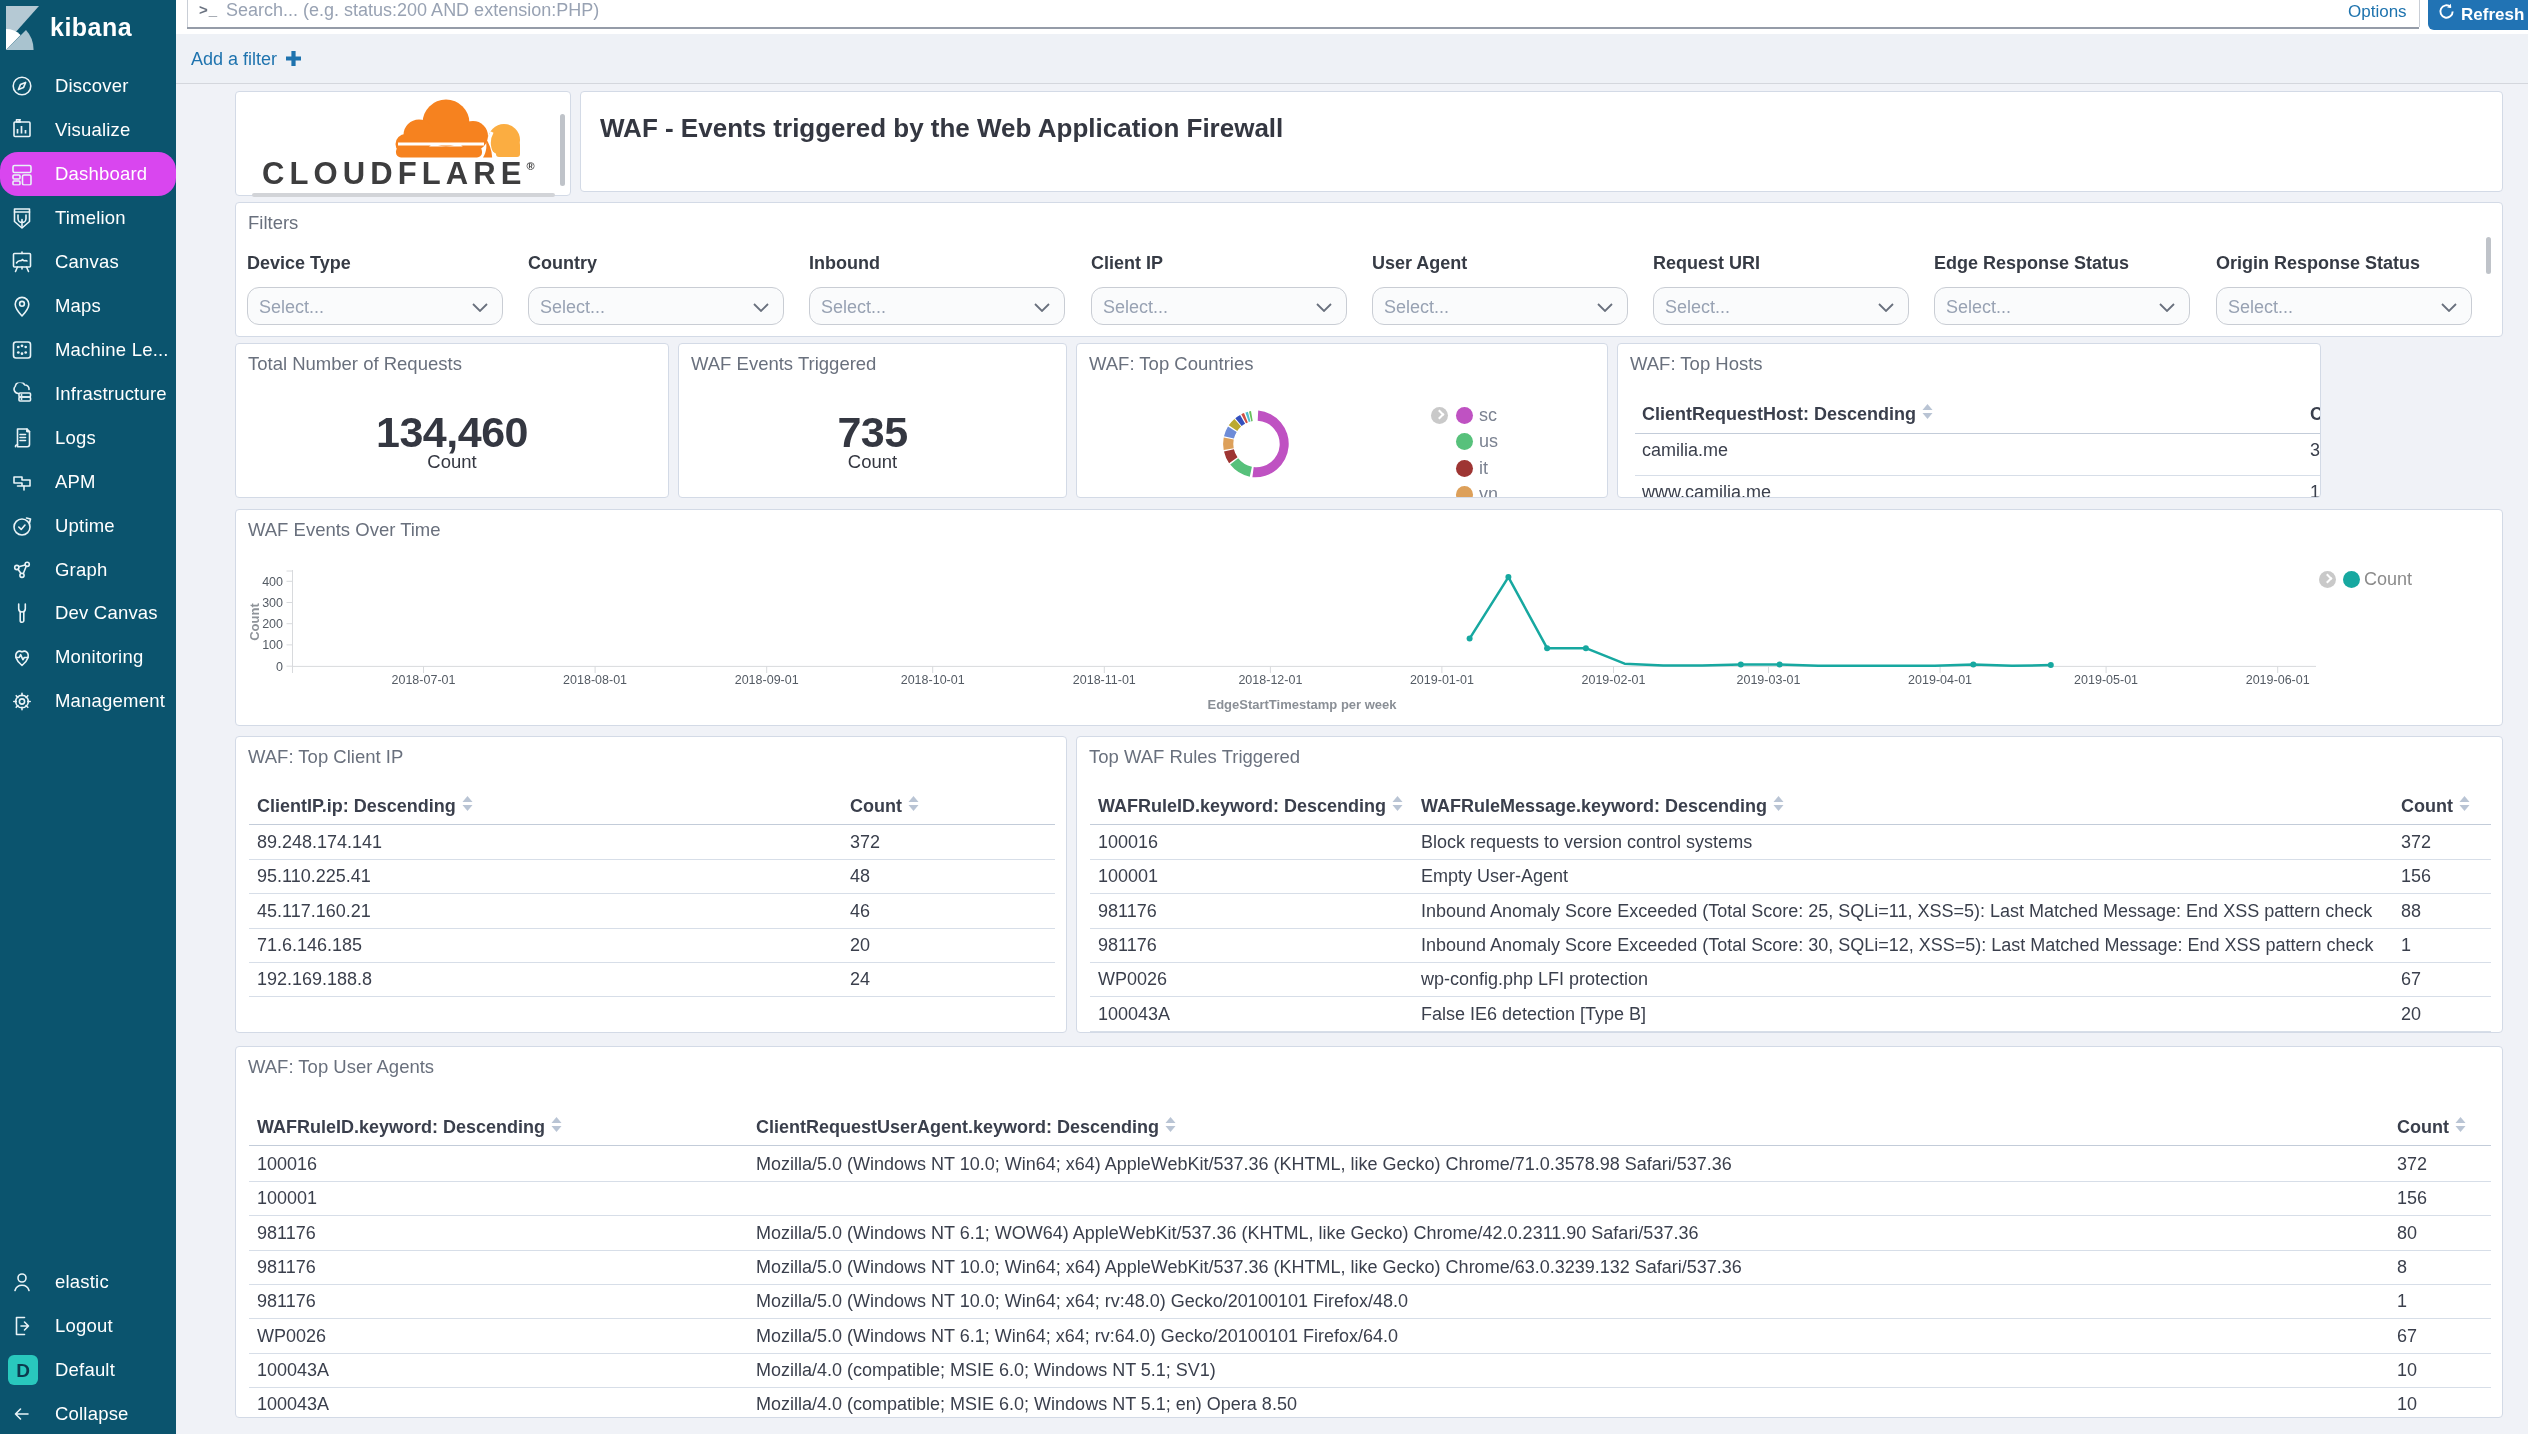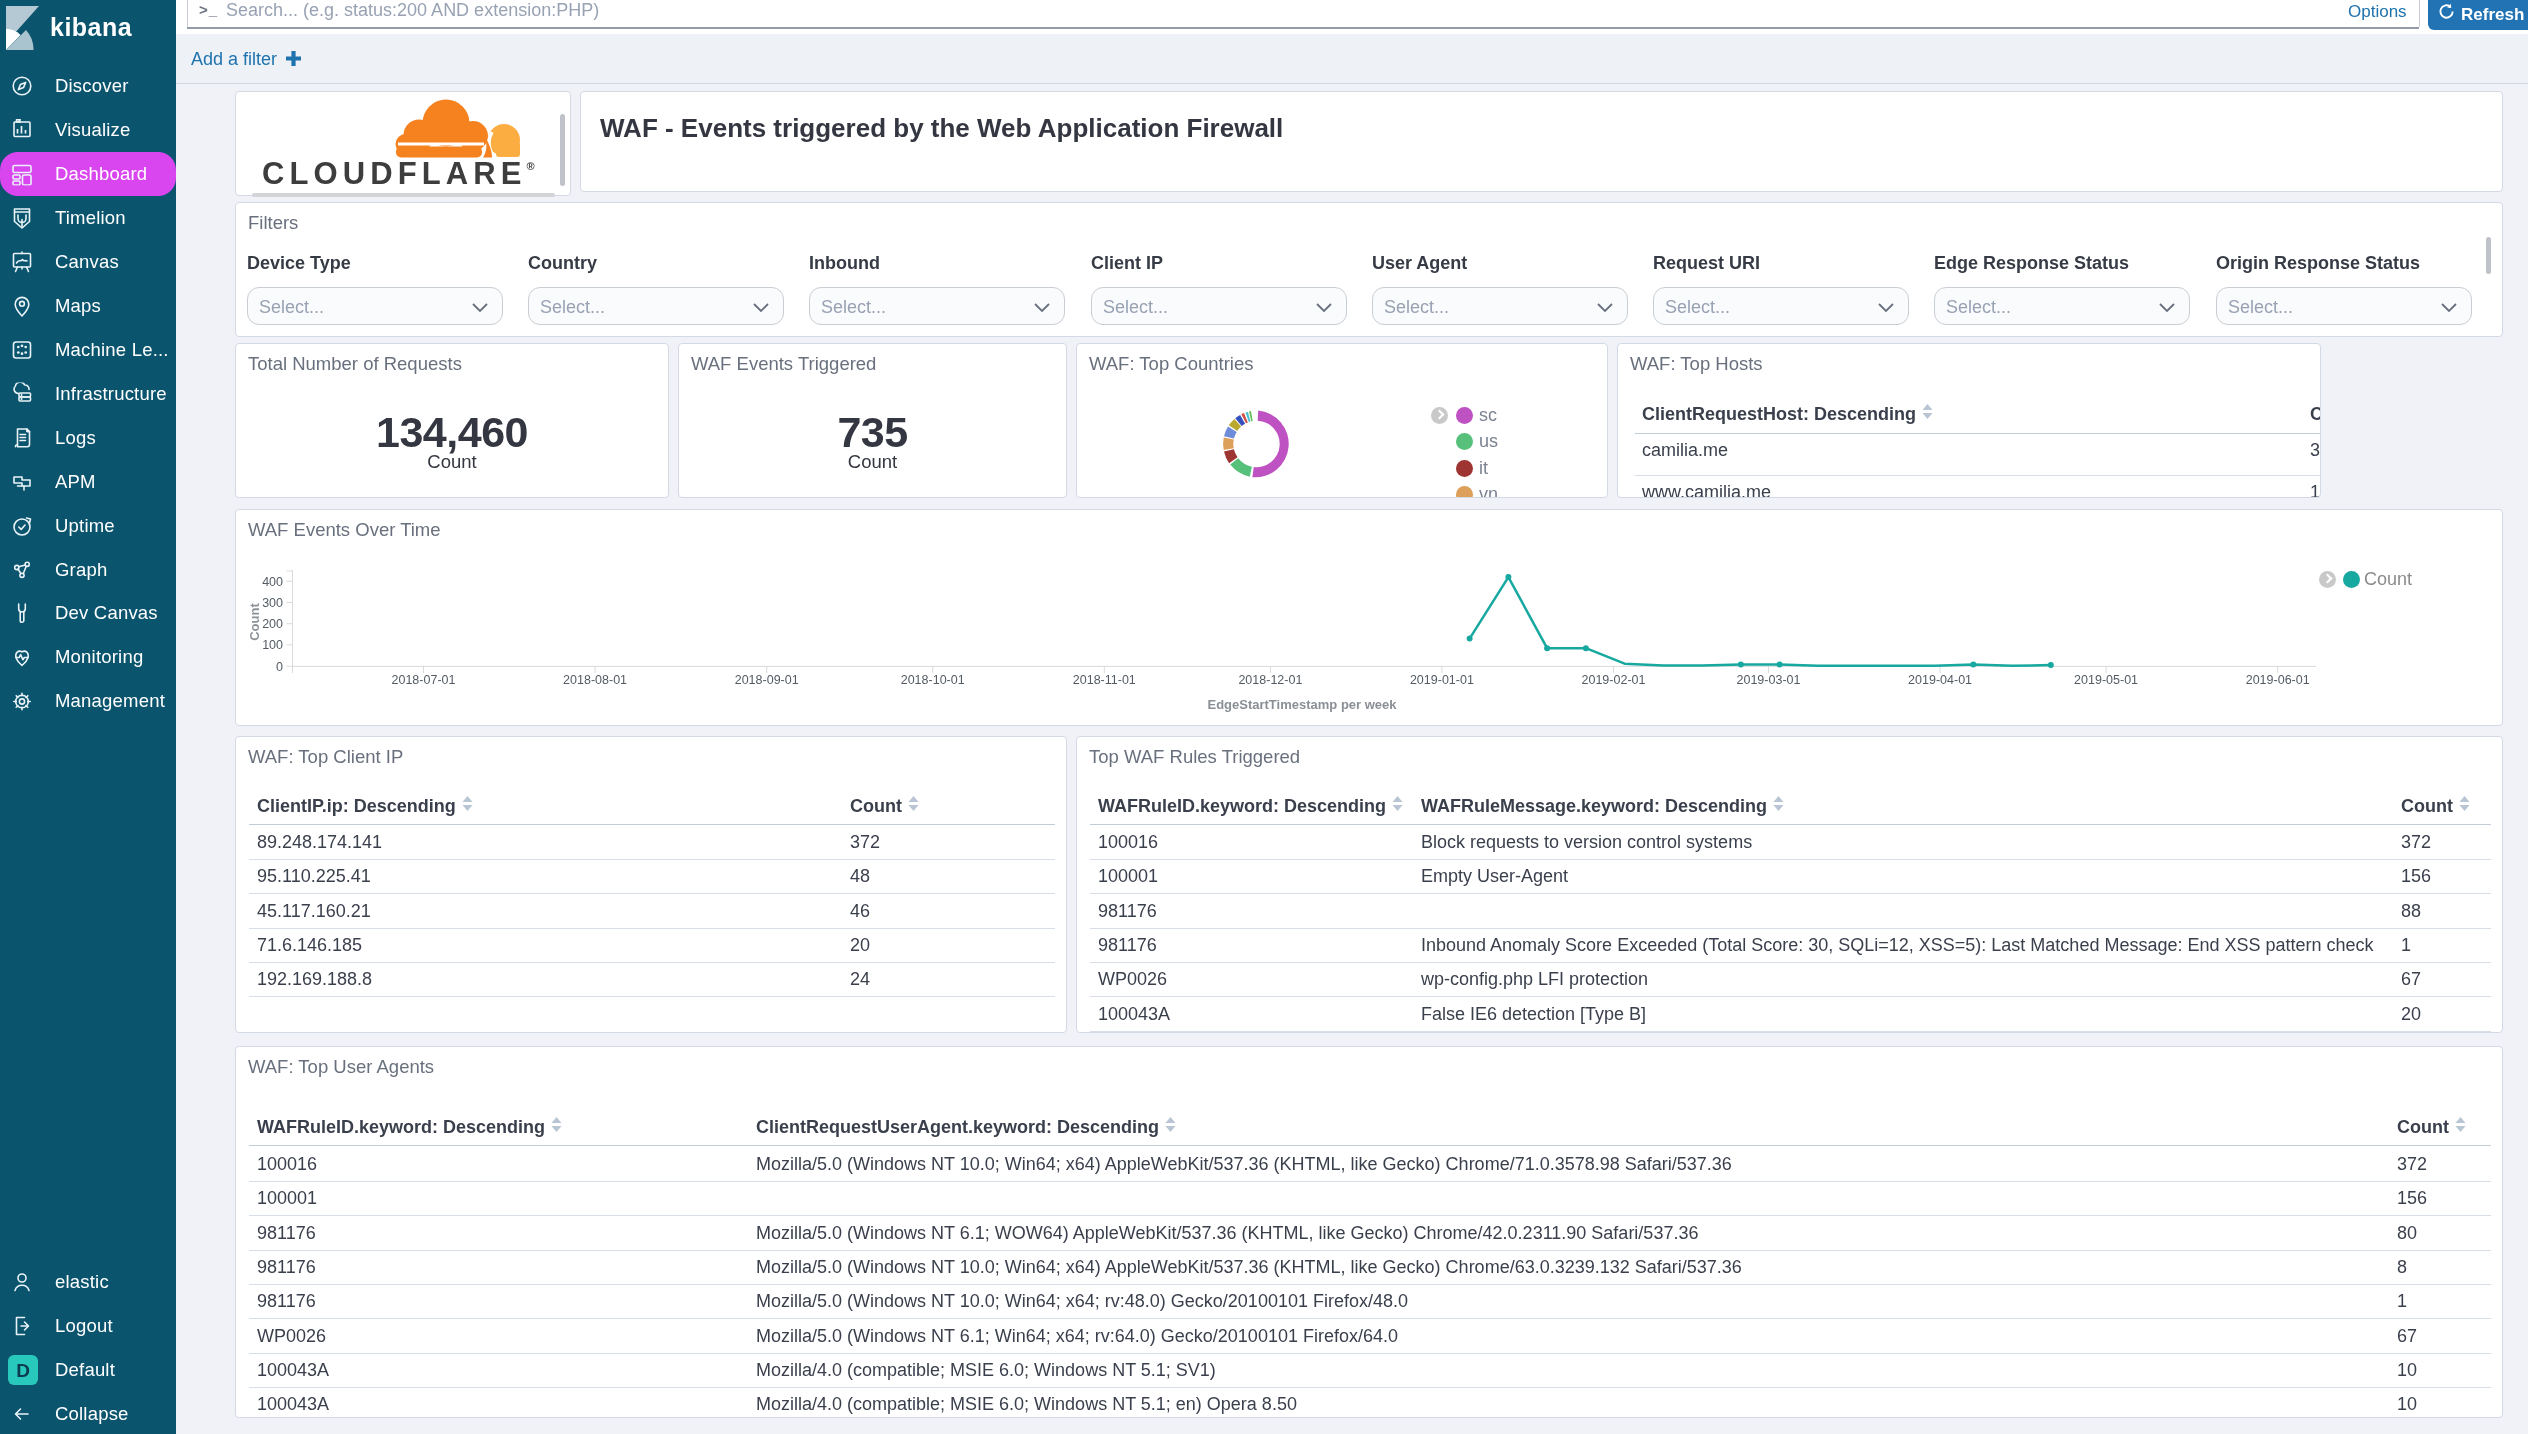--- a/index.html
+++ b/index.html
@@ -470,20 +470,21 @@
     <div class="hline" style="left:13px;top:87px;width:1401px"></div>
     <div class="tbl-c" style="left:21px;top:95px">100016</div>
     <div class="tbl-c" style="left:344px;top:95px">Block requests to version control systems</div>
     <div class="tbl-c" style="left:1324px;top:95px">372</div>
     <div class="rline" style="left:13px;top:122px;width:1401px"></div>
     <div class="tbl-c" style="left:21px;top:129.3px">100001</div>
     <div class="tbl-c" style="left:344px;top:129.3px">Empty User-Agent</div>
     <div class="tbl-c" style="left:1324px;top:129.3px">156</div>
     <div class="rline" style="left:13px;top:156.3px;width:1401px"></div>
     <div class="tbl-c" style="left:21px;top:163.6px">981176</div>
+    <div class="tbl-c" style="left:344px;top:163.6px">Inbound Anomaly Score Exceeded (Total Score: 25, SQLi=11, XSS=5): Last Matched Message: End XSS pattern check</div>
     <div class="tbl-c" style="left:1324px;top:163.6px">88</div>
     <div class="rline" style="left:13px;top:190.6px;width:1401px"></div>
     <div class="tbl-c" style="left:21px;top:197.9px">981176</div>
     <div class="tbl-c" style="left:344px;top:197.9px">Inbound Anomaly Score Exceeded (Total Score: 30, SQLi=12, XSS=5): Last Matched Message: End XSS pattern check</div>
     <div class="tbl-c" style="left:1324px;top:197.9px">1</div>
     <div class="rline" style="left:13px;top:224.9px;width:1401px"></div>
     <div class="tbl-c" style="left:21px;top:232.2px">WP0026</div>
     <div class="tbl-c" style="left:344px;top:232.2px">wp-config.php LFI protection</div>
     <div class="tbl-c" style="left:1324px;top:232.2px">67</div>
     <div class="rline" style="left:13px;top:259.2px;width:1401px"></div>

